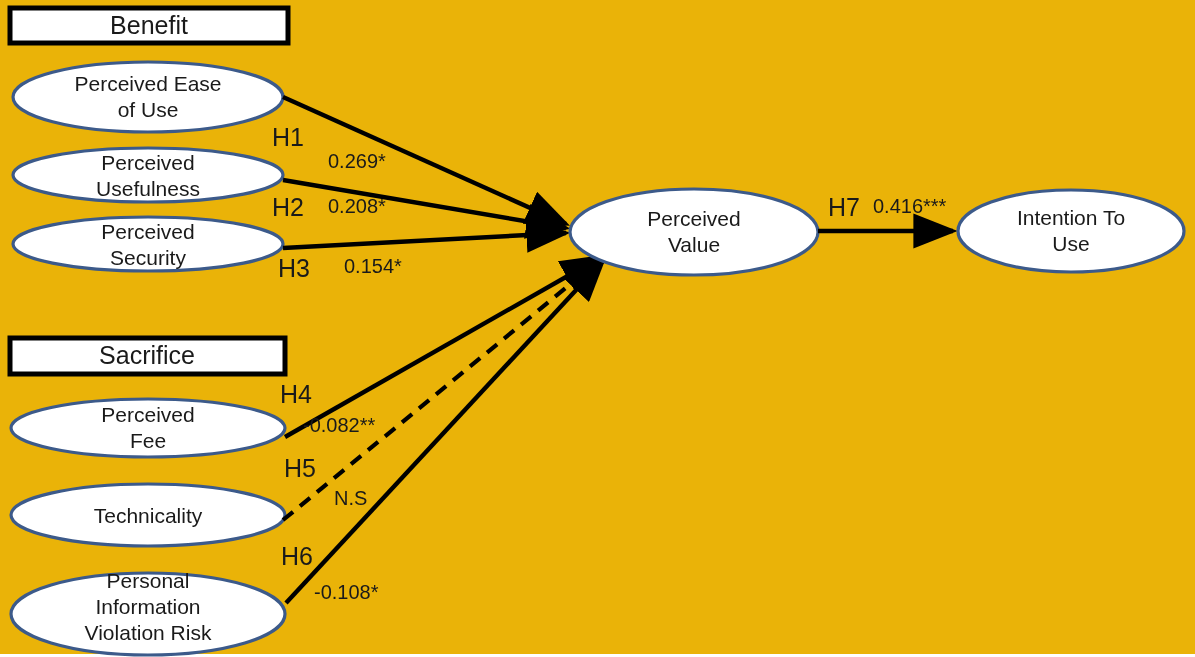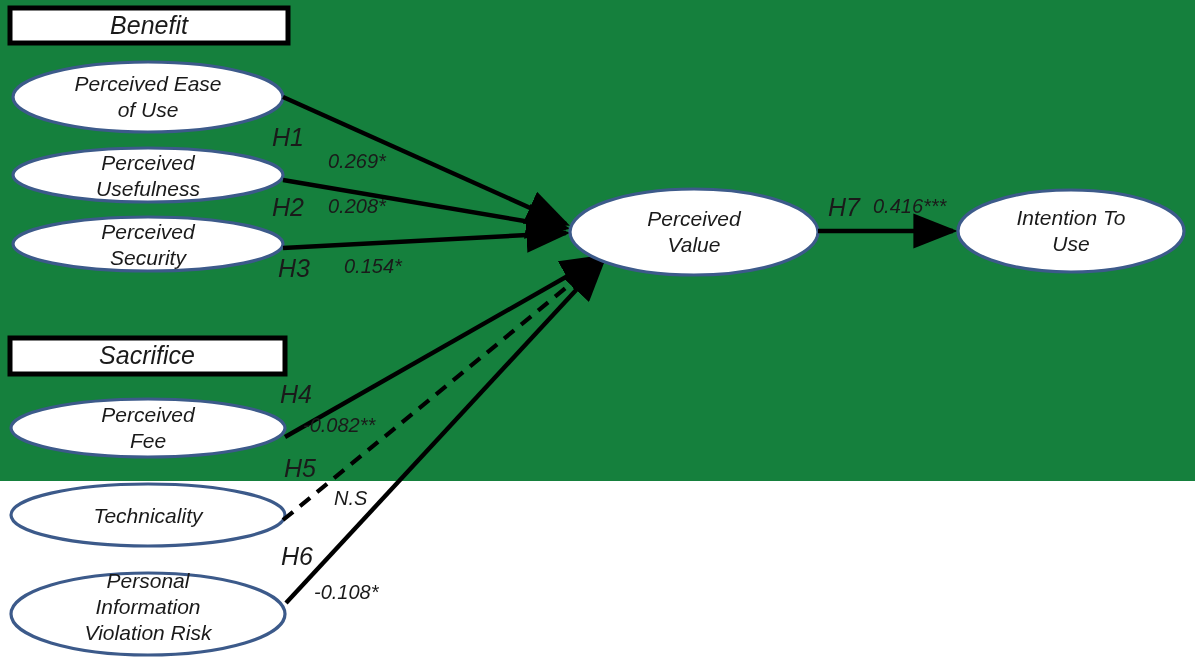--- a/index.html
+++ b/index.html
@@ -9,23 +9,22 @@
   }
   body {
     width: 1195px;
     height: 657px;
     font-family: "Liberation Sans", sans-serif;
     overflow: hidden;
   }
   #diagram-root {
     position: relative;
     width: 1195px;
-    height: 481px;
-    background: #15803d;
-    font-style: italic;
+    height: 654px;
+    background: #eab308;
   }
   svg#model-svg {
     display: block;
     width: 1195px;
     height: 657px;
   }
   .group-box-rect {
     fill: #ffffff;
     stroke: #000000;
     stroke-width: 5;

